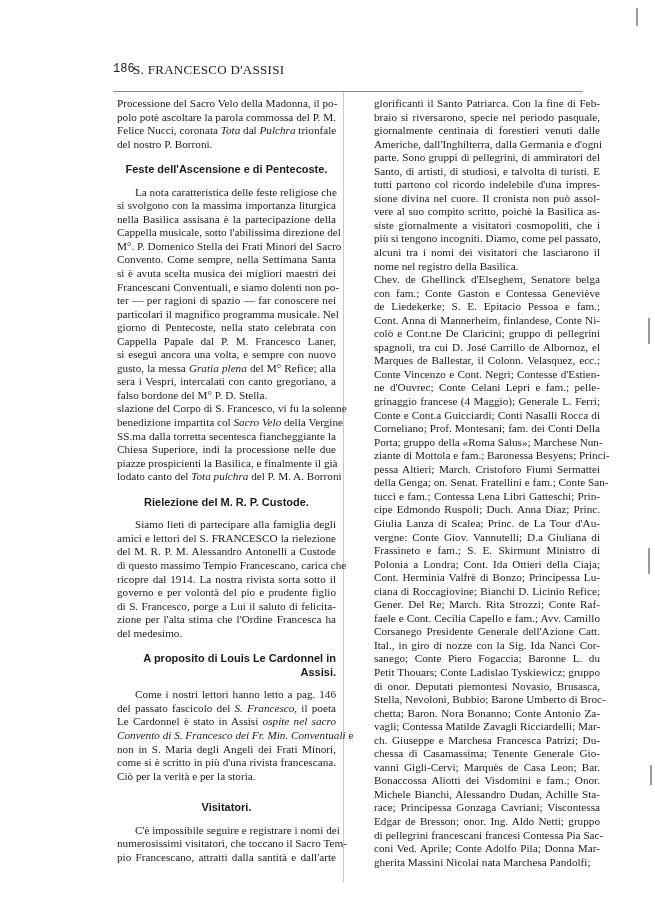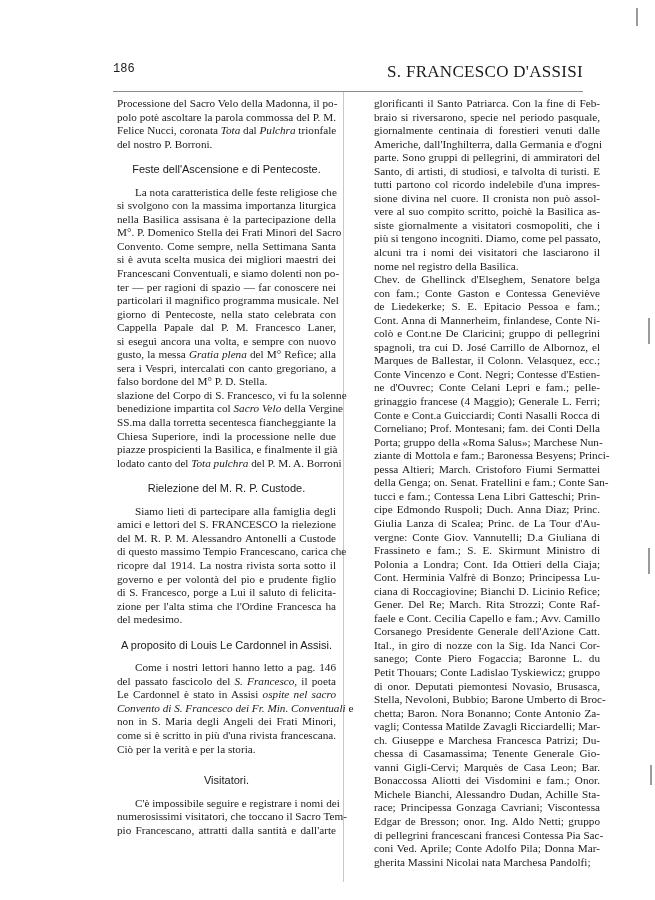--- a/index.html
+++ b/index.html
@@ -1,32 +1,32 @@
 <!DOCTYPE html>
 <html><head>
 <meta charset="utf-8">
 <style>
   html, body { margin: 0; padding: 0; background: #ffffff; }
   body { width: 655px; height: 900px; position: relative; overflow: hidden;
          font-family: "Liberation Serif", "DejaVu Serif", serif; color: #1a1a1a; }
   .header { position: absolute; top: 62px; left: 113px; width: 470px; height: 20px; }
   .page-num { position: absolute; left: 0; top: 0; font-size: 12px; font-family: Liberation Mono, monospace; }
-  .running-title { position: absolute; left: 0; right: 0; top: 0; text-align: right;
-                   font-size: 17px; letter-spacing: 0.3px; padding-left: 20px; }
+  .running-title { position: absolute; left: 0; right: 0; top: 0; text-align: left;
+                   font-size: 13px; letter-spacing: 0.3px; padding-left: 20px; }
   .rule { position: absolute; top: 91px; left: 113px; width: 470px; height: 1px; background: #8a8a8a; }
   .col-divider { position: absolute; left: 343px; top: 92px; height: 790px; width: 1px; background: #c8c8c8; }
   .col { position: absolute; top: 97px; font-size: 11.2px; line-height: 13.55px; text-align: justify; }
   .col.left { left: 117px; width: 219px; }
   .col.right { left: 374px; width: 226px; }
   .ln { display: block; white-space: nowrap; text-align-last: justify; text-align: justify; }
   .ln.last { text-align-last: left; }
   .ln.ind { text-indent: 18px; }
-  .heading { display: block; font-family: "Liberation Sans", "DejaVu Sans", sans-serif; font-weight: normal;
+  .heading { display: block; font-family: "Liberation Sans", "DejaVu Sans", sans-serif; font-weight: bold;
              font-size: 11px; text-align: center; margin: 12px 0 9px 0; }
-  .heading.left-al { text-align: center; }
+  .heading.left-al { text-align: right; }
   .gap { display: block; height: 6px; }
   i { font-style: italic; }
   .edge-mark { position: absolute; width: 2px; background: #9a9a9a; }
 </style>
 </head>
 <body>
 
 <div class="header">
   <span class="page-num">186</span>
   <span class="running-title">S. FRANCESCO D'ASSISI</span>
@@ -41,20 +41,21 @@
 
 <div class="col left" id="left-col">
     <span class="ln">Processione del Sacro Velo della Madonna, il po-</span>
     <span class="ln">polo potè ascoltare la parola commossa del P. M.</span>
     <span class="ln">Felice Nucci, coronata <i>Tota</i> dal <i>Pulchra</i> trionfale</span>
     <span class="ln last">del nostro P. Borroni.</span>
     <span class="heading">Feste dell'Ascensione e di Pentecoste.</span>
     <span class="ln ind">La nota caratteristica delle feste religiose che</span>
     <span class="ln">si svolgono con la massima importanza liturgica</span>
     <span class="ln">nella Basilica assisana è la partecipazione della</span>
+    <span class="ln">Cappella musicale, sotto l'abilissima direzione del</span>
     <span class="ln">M°. P. Domenico Stella dei Frati Minori del Sacro</span>
     <span class="ln">Convento. Come sempre, nella Settimana Santa</span>
     <span class="ln">si è avuta scelta musica dei migliori maestri dei</span>
     <span class="ln">Francescani Conventuali, e siamo dolenti non po-</span>
     <span class="ln">ter — per ragioni di spazio — far conoscere nei</span>
     <span class="ln">particolari il magnifico programma musicale. Nel</span>
     <span class="ln">giorno di Pentecoste, nella stato celebrata con</span>
     <span class="ln">Cappella Papale dal P. M. Francesco Laner,</span>
     <span class="ln">si eseguì ancora una volta, e sempre con nuovo</span>
     <span class="ln">gusto, la messa <i>Gratia plena</i> del M° Refice; alla</span>

